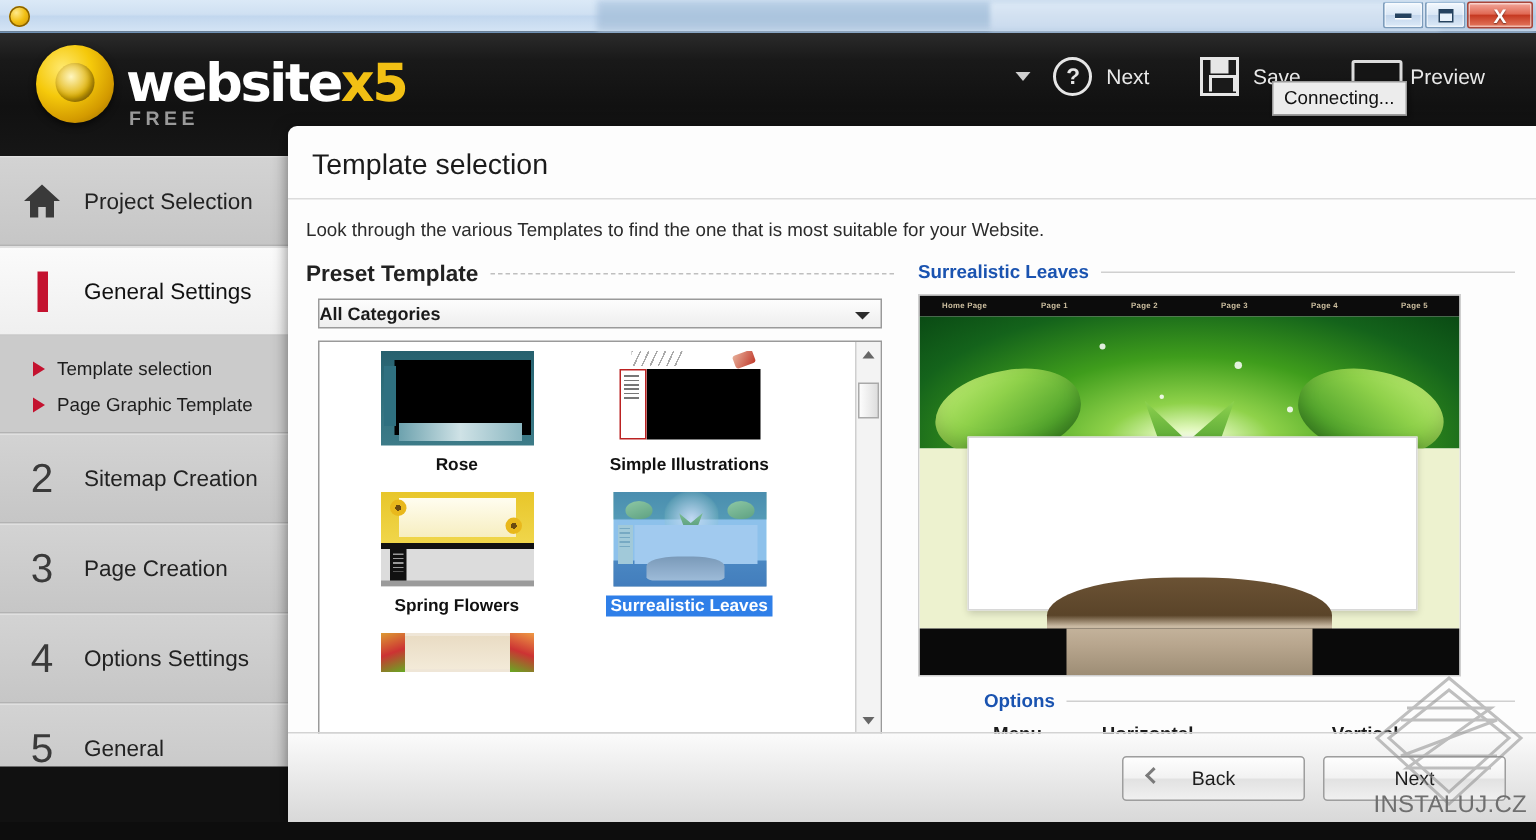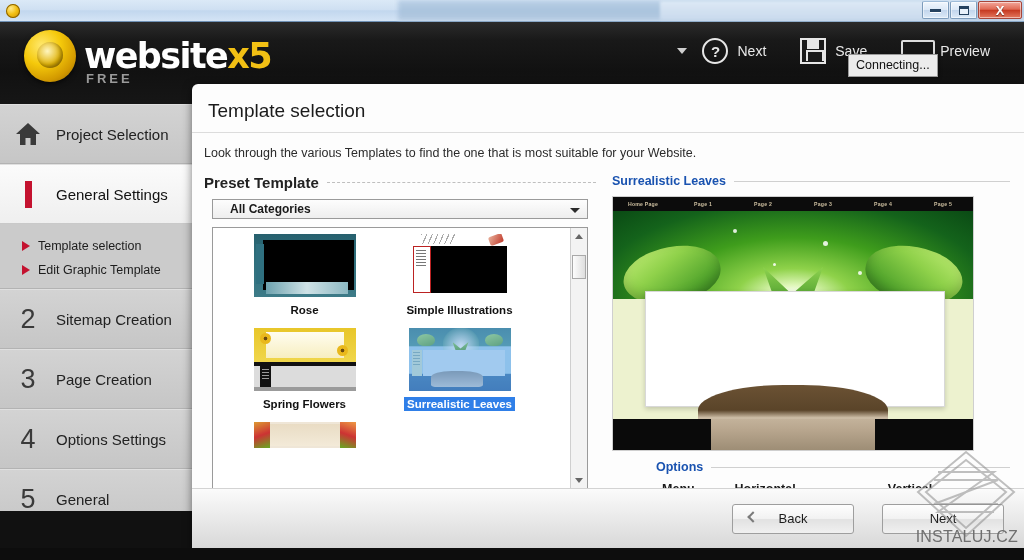--- a/index.html
+++ b/index.html
@@ -193,21 +193,21 @@
   .grp-head { display: flex; align-items: center; gap: 8px; margin-bottom: 8px; }
   .grp-head .t { font-size: 15px; color: #222; white-space: nowrap; }
   .grp-head .t.blue { font-size: 12.5px; color: #1a53b0; }
   .grp-head .rule { flex: 1; height: 1px; border-top: 1px dashed #bfbfbf; }
   .grp-head .rule.solid { border-top: 1px solid #d0d0d0; }
 
   .combo {
     position: relative; height: 20px; width: 376px; margin: 6px 0 0 8px;
     border: 1px solid #9a9a9a;
     background: linear-gradient(to bottom, #fdfdfd, #eeeeee);
-    display: flex; align-items: center; padding-left: 17px;
+    display: flex; align-items: center; padding-left: 0;
     font-size: 12px; color: #1a1a1a;
   }
   .combo .arr {
     position: absolute; right: 7px; top: 8px;
     width: 0; height: 0; border-left: 5px solid transparent; border-right: 5px solid transparent;
     border-top: 5px solid #2b2b2b;
   }
 
   .tmpl-box {
     margin: 8px 0 0 8px; width: 376px; height: 263px;
@@ -354,21 +354,21 @@
     content:""; position:absolute; left:3px; top:3px; width:6px; height:6px; border-radius:50%;
     background:#1668c8;
   }
 
   
   .dlg-footer {
     position: absolute; left: 0; bottom: 0; width: 100%; height: 60px;
     border-top: 1px solid #d3d3d3;
     background: linear-gradient(to bottom, #fbfbfb, #d8d8d8);
     display: flex; align-items: center; justify-content: flex-end;
-    padding-right: 20px; gap: 28px;
+    padding-right: 20px; gap: 12px;
   }
   .btn {
     width: 122px; height: 30px; border: 1px solid #9e9e9e; border-radius: 3px;
     background: linear-gradient(to bottom, #fefefe 0%, #f2f2f2 48%, #e2e2e2 52%, #f0f0f0 100%);
     display: flex; align-items: center; justify-content: center; position: relative;
     font-size: 13px; color: #1c1c1c;
   }
   .btn .chev-l {
     position:absolute; left: 16px; top: 8px; width: 8px; height: 8px;
     border-left: 2px solid #7a7a7a; border-bottom: 2px solid #7a7a7a; transform: rotate(45deg);
@@ -454,21 +454,21 @@
       <span class="side-arrowtab"></span>
     </div>
 
     <div class="subitems">
       <div class="subitem">
         <span class="tri"></span>
         <span class="slabel">Template selection</span>
       </div>
       <div class="subitem">
         <span class="tri"></span>
-        <span class="slabel">Edit Graphic Template</span>
+        <span class="slabel">Page Graphic Template</span>
       </div>
     </div>
 
     <div class="side-row">
       <span class="side-num">2</span>
       <span class="side-label">Sitemap Creation</span>
     </div>
     <div class="side-row">
       <span class="side-num">3</span>
       <span class="side-label">Page Creation</span>

